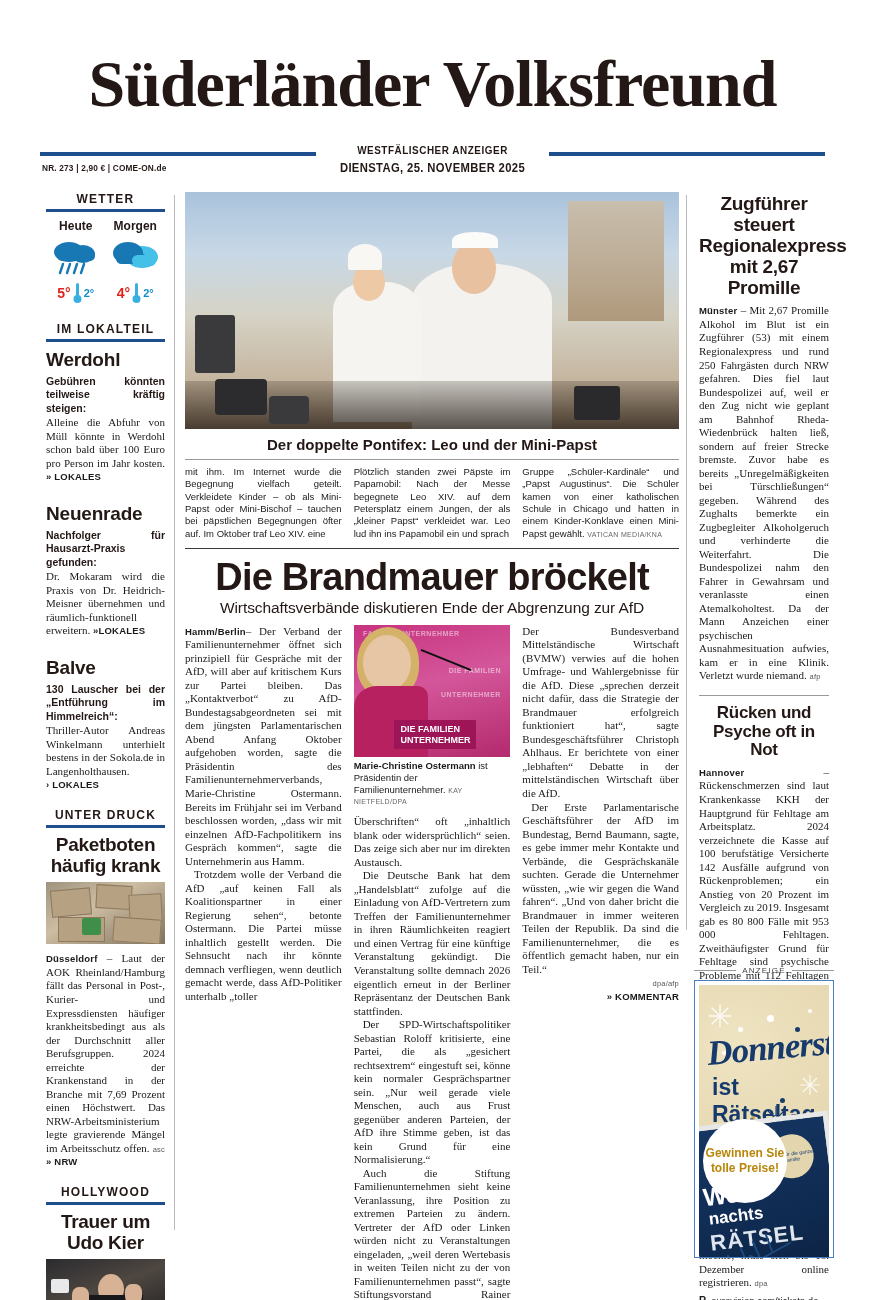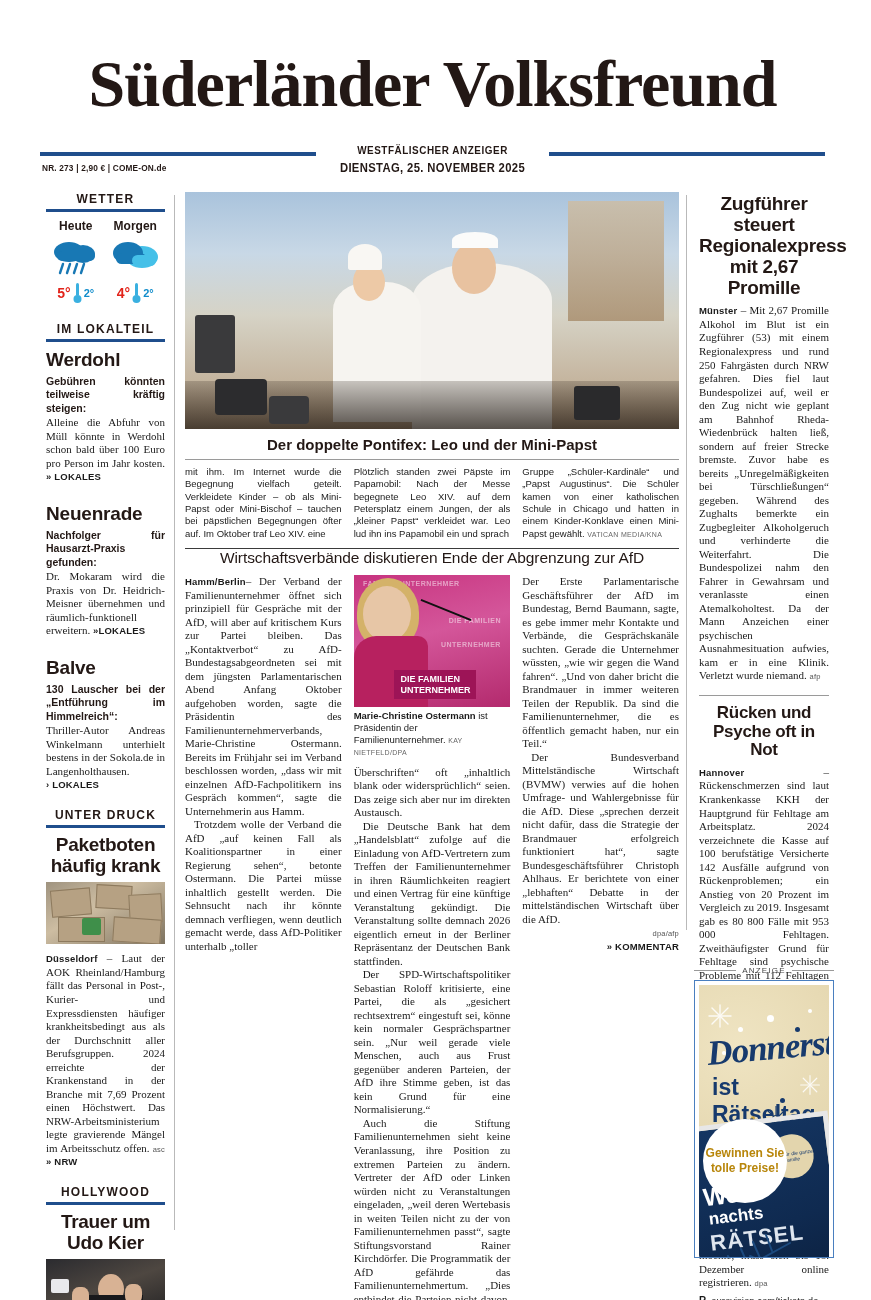--- a/index.html
+++ b/index.html
@@ -511,20 +511,21 @@
       <div class="hr-thin" style="margin:4px 0 6px 0;"></div>
       <div style="display:grid;grid-template-columns:1fr 1fr 1fr;column-gap:12px;">
         <div class="cap-body">mit ihm. Im Internet wurde die Begegnung vielfach geteilt. Verkleidete Kinder – ob als Mini-Papst oder Mini-Bischof – tauchen bei päpstlichen Begegnungen öfter auf. Im Oktober traf Leo XIV. eine</div>
         <div class="cap-body">Plötzlich standen zwei Päpste im Papamobil: Nach der Messe begegnete Leo XIV. auf dem Petersplatz einem Jungen, der als „kleiner Papst“ verkleidet war. Leo lud ihn ins Papamobil ein und sprach</div>
         <div class="cap-body"><span>Gruppe „Schüler-Kardinäle“ und „Papst Augustinus“. Die Schüler kamen von einer katholischen Schule in Chicago und hatten in einem Kinder-Konklave einen Mini-Papst gewählt.</span>
           <span class="photo-credit-caption">VATICAN MEDIA/KNA</span></div>
       </div>
       <div class="hr-dark" style="margin:8px 0 0 0;"></div>
 
       <div>
+        <div class="big-head">Die Brandmauer bröckelt</div>
         <div class="big-sub">Wirtschaftsverbände diskutieren Ende der Abgrenzung zur AfD</div>
 
         <div style="display:grid;grid-template-columns:1fr 1fr 1fr;column-gap:12px;">
 
           <div class="body">
             <p><span class="kicker">Hamm/Berlin</span><span>– Der Verband der Familienunternehmer öffnet sich prinzipiell für Gespräche mit der AfD, will aber auf kritischem Kurs zur Partei bleiben. Das „Kontaktverbot“ zu AfD-Bundestagsabgeordneten sei mit dem jüngsten Parlamentarischen Abend Anfang Oktober aufgehoben worden, sagte die Präsidentin des Familienunternehmerverbands, Marie-Christine Ostermann. Bereits im Frühjahr sei im Verband beschlossen worden, „dass wir mit einzelnen AfD-Fachpolitikern ins Gespräch kommen“, sagte die Unternehmerin aus Hamm.</span></p>
             <p>Trotzdem wolle der Verband die AfD „auf keinen Fall als Koalitionspartner in einer Regierung sehen“, betonte Ostermann. Die Partei müsse inhaltlich gestellt werden. Die Sehnsucht nach ihr könnte demnach verfliegen, wenn deutlich gemacht werde, dass AfD-Politiker unterhalb „toller</p>
           </div>
 
           <div>
@@ -543,22 +544,22 @@
             <div class="sp8"></div>
             <div class="body">
               <p>Überschriften“ oft „inhaltlich blank oder widersprüchlich“ seien. Das zeige sich aber nur im direkten Austausch.</p>
               <p>Die Deutsche Bank hat dem „Handelsblatt“ zufolge auf die Einladung von AfD-Vertretern zum Treffen der Familienunternehmer in ihren Räumlichkeiten reagiert und einen Vertrag für eine künftige Veranstaltung gekündigt. Die Veranstaltung sollte demnach 2026 eigentlich erneut in der Berliner Repräsentanz der Deutschen Bank stattfinden.</p>
               <p>Der SPD-Wirtschaftspolitiker Sebastian Roloff kritisierte, eine Partei, die als „gesichert rechtsextrem“ eingestuft sei, könne kein normaler Gesprächspartner sein. „Nur weil gerade viele Menschen, auch aus Frust gegenüber anderen Parteien, der AfD ihre Stimme geben, ist das kein Grund für eine Normalisierung.“</p>
               <p>Auch die Stiftung Familienunternehmen sieht keine Veranlassung, ihre Position zu extremen Parteien zu ändern. Vertreter der AfD oder Linken würden nicht zu Veranstaltungen eingeladen, „weil deren Wertebasis in weiten Teilen nicht zu der von Familienunternehmen passt“, sagte Stiftungsvorstand Rainer Kirchdörfer. Die Programmatik der AfD gefährde das Familienunternehmertum. „Dies entbindet die Parteien nicht davon, endlich die großen Probleme in Deutschland entschiedener anzugehen.“</p>
             </div>
           </div>
 
           <div class="body">
+            <p>Der Bundesverband Mittelständische Wirtschaft (BVMW) verwies auf die hohen Umfrage- und Wahlergebnisse für die AfD. Diese „sprechen derzeit nicht dafür, dass die Strategie der Brandmauer erfolgreich funktioniert hat“, sagte Bundesgeschäftsführer Christoph Ahlhaus. Er berichtete von einer „lebhaften“ Debatte in der mittelständischen Wirtschaft über die AfD.</p>
             <p>Der Erste Parlamentarische Geschäftsführer der AfD im Bundestag, Bernd Baumann, sagte, es gebe immer mehr Kontakte und Verbände, die Gesprächskanäle suchten. Gerade die Unternehmer wüssten, „wie wir gegen die Wand fahren“. „Und von daher bricht die Brandmauer in immer weiteren Teilen der Republik. Da sind die Familienunternehmer, die es öffentlich gemacht haben, nur ein Teil.“</p>
-            <p>Der Bundesverband Mittelständische Wirtschaft (BVMW) verwies auf die hohen Umfrage- und Wahlergebnisse für die AfD. Diese „sprechen derzeit nicht dafür, dass die Strategie der Brandmauer erfolgreich funktioniert hat“, sagte Bundesgeschäftsführer Christoph Ahlhaus. Er berichtete von einer „lebhaften“ Debatte in der mittelständischen Wirtschaft über die AfD.</p>
             <p style="text-align:right;text-indent:0;">
               <span class="credit">dpa/afp</span><br>
               <span class="ref">» KOMMENTAR</span>
             </p>
           </div>
         </div>
       </div>
 
     </div>
 

